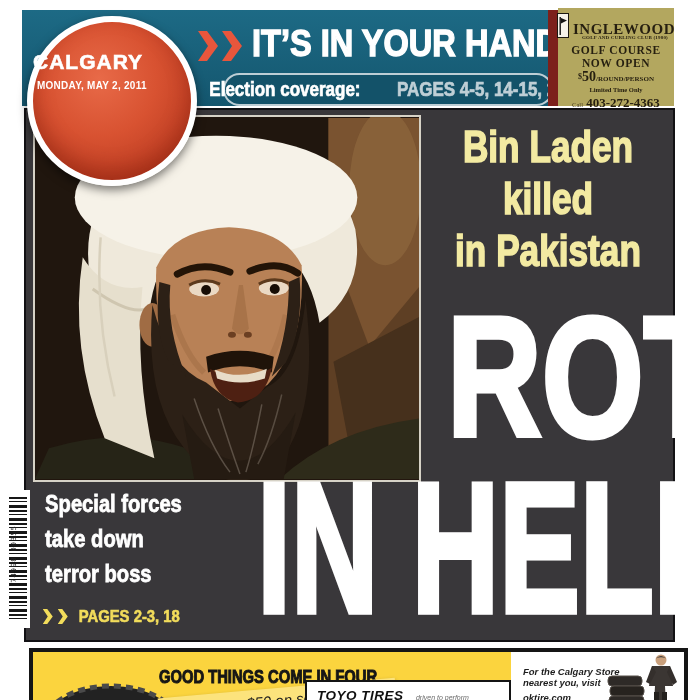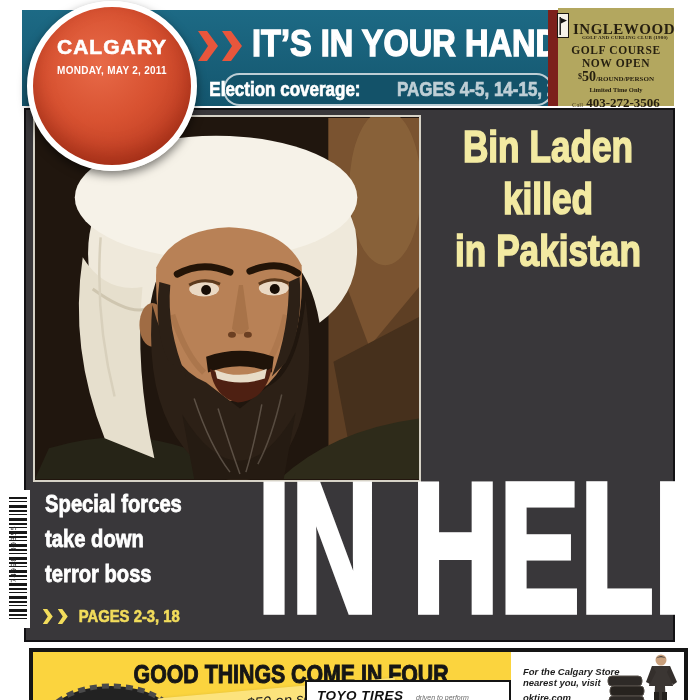--- a/index.html
+++ b/index.html
@@ -71,36 +71,36 @@
     transform:scaleX(0.9); -webkit-text-stroke:0.6px #f2dc5b; white-space:nowrap; }
 
   
   .barcode { position:absolute; left:0; top:490px; width:30px; height:138px; background:#fff; z-index:4; }
   .barcode-stripes { position:absolute; left:9px; top:7px; width:18px; height:124px;
     background:repeating-linear-gradient(180deg,#171717 0 2px,#fff 2px 4px,#171717 4px 5px,#fff 5px 8px,#171717 8px 11px,#fff 11px 13px); }
   .barcode-num { position:absolute; left:-46px; top:60px; width:120px; transform:rotate(-90deg);
     font-family:"DejaVu Sans Mono", monospace; font-size:7px; color:#222; text-align:center; letter-spacing:1px; }
 
   
-  .logo { position:absolute; left:27px; top:1px; width:170px; height:170px; border-radius:50%;
-    border:6px solid #fff; z-index:5; text-align:center;
+  .logo { position:absolute; left:27px; top:16px; width:170px; height:170px; border-radius:50%;
+    border:6px solid #fff; z-index:5; text-align:left;
     background:radial-gradient(circle at 42% 36%, #e86a48 0%, #d85231 42%, #bd3d22 78%, #a23015 100%);
     box-shadow:0 4px 10px rgba(0,0,0,0.5), inset 0 -10px 20px rgba(110,18,0,0.35); }
   .logo-city { margin-top:28px; font-size:21px; font-weight:bold; color:#fff; letter-spacing:1px;
     -webkit-text-stroke:0.6px #fff; }
   .logo-sun { font-size:68px; font-weight:bold; color:#fff; line-height:60px;
     -webkit-text-stroke:2.6px #fff; letter-spacing:1px; }
   .logo-date { font-size:10.5px; font-weight:bold; color:#fff; margin-top:5px; letter-spacing:0.3px;
     transform:scaleX(0.95); }
 
   
   .bottom-ad { position:absolute; left:29px; top:648px; width:659px; height:56px;
     border:4px solid #151515; background:#fbd43e; z-index:1; overflow:hidden; }
-  .ad-headline { position:absolute; left:20px; top:7px; width:430px; text-align:right;
-    color:#161616; font-size:26px; font-weight:bold; }
+  .ad-headline { position:absolute; left:20px; top:15px; width:430px; text-align:center;
+    color:#161616; font-size:18px; font-weight:bold; }
   .ad-headline span { display:inline-block; transform:scaleX(0.82); -webkit-text-stroke:1px #161616; white-space:nowrap; }
   .ad-tire { position:absolute; left:8px; top:28px; }
   .ad-tag { position:absolute; left:126px; top:36px; width:238px; height:42px; background:#fde univers; }
   .ad-tag { position:absolute; left:126px; top:36px; width:238px; height:42px; background:#fce37c;
     transform:rotate(-5deg); box-shadow:0 2px 4px rgba(0,0,0,0.3); padding:4px 12px;
     font-size:15px; color:#1d1d1d; font-style:italic; white-space:nowrap; }
   .ad-toyo { position:absolute; left:272px; top:28px; width:206px; height:40px; background:#fff;
     border:2px solid #141414; padding:4px 10px; }
   .toyo-brand { font-size:13.5px; font-weight:bold; font-style:italic; color:#101010; letter-spacing:0.5px; }
   .toyo-tag { font-size:7px; color:#6b6b6b; font-style:italic; margin-left:8px; }
@@ -140,21 +140,21 @@
           <path d="M3 2 L9 4.5 L3 7.5 Z" fill="#141414"></path>
         </svg>
       </div>
       <div class="golf-name">INGLEWOOD</div>
     </div>
     <div class="golf-sub">GOLF AND CURLING CLUB (1980)</div>
     <div class="golf-line first">GOLF COURSE</div>
     <div class="golf-line">NOW OPEN</div>
     <div class="golf-price"><span class="sym">$</span><span class="big">50</span><span>/ROUND/PERSON</span></div>
     <div class="golf-limited">Limited Time Only</div>
-    <div class="golf-call"><span class="small">Call</span> <span>403-272-3506</span></div>
+    <div class="golf-call"><span class="small">Call</span> <span>403-272-4363</span></div>
   </div>
 
   <div class="main-block">
 
     <div class="photo">
       <svg width="384" height="363" viewBox="0 0 386 363">
         <rect width="386" height="363" fill="#20160e"></rect>
         <rect x="295" y="0" width="91" height="363" fill="#5e3f24"></rect>
         <path d="M295 0 h91 v170 l-50 60 -41 -110 z" fill="#7a5330"></path>
         <ellipse cx="352" cy="70" rx="36" ry="78" fill="#8c653c" opacity="0.8"></ellipse>
@@ -202,20 +202,21 @@
         <ellipse cx="214" cy="218" rx="4" ry="3" fill="#6b3f22"></ellipse>
       </svg>
     </div>
 
     <div class="kicker">
       <span>Bin Laden</span>
       <span>killed</span>
       <span>in Pakistan</span>
     </div>
 
+    <div class="rot"><span>ROT</span></div>
     <div class="inhell"><span>IN HELL!</span></div>
 
     <div class="subhead">
       <span class="line">Special forces</span>
       <span class="line">take down</span>
       <span class="line">terror boss</span>
       <div class="pages-line">
         <span class="chev small"></span>
         <span class="chev small"></span>
         <span class="pages-text">PAGES 2-3, 18</span>

